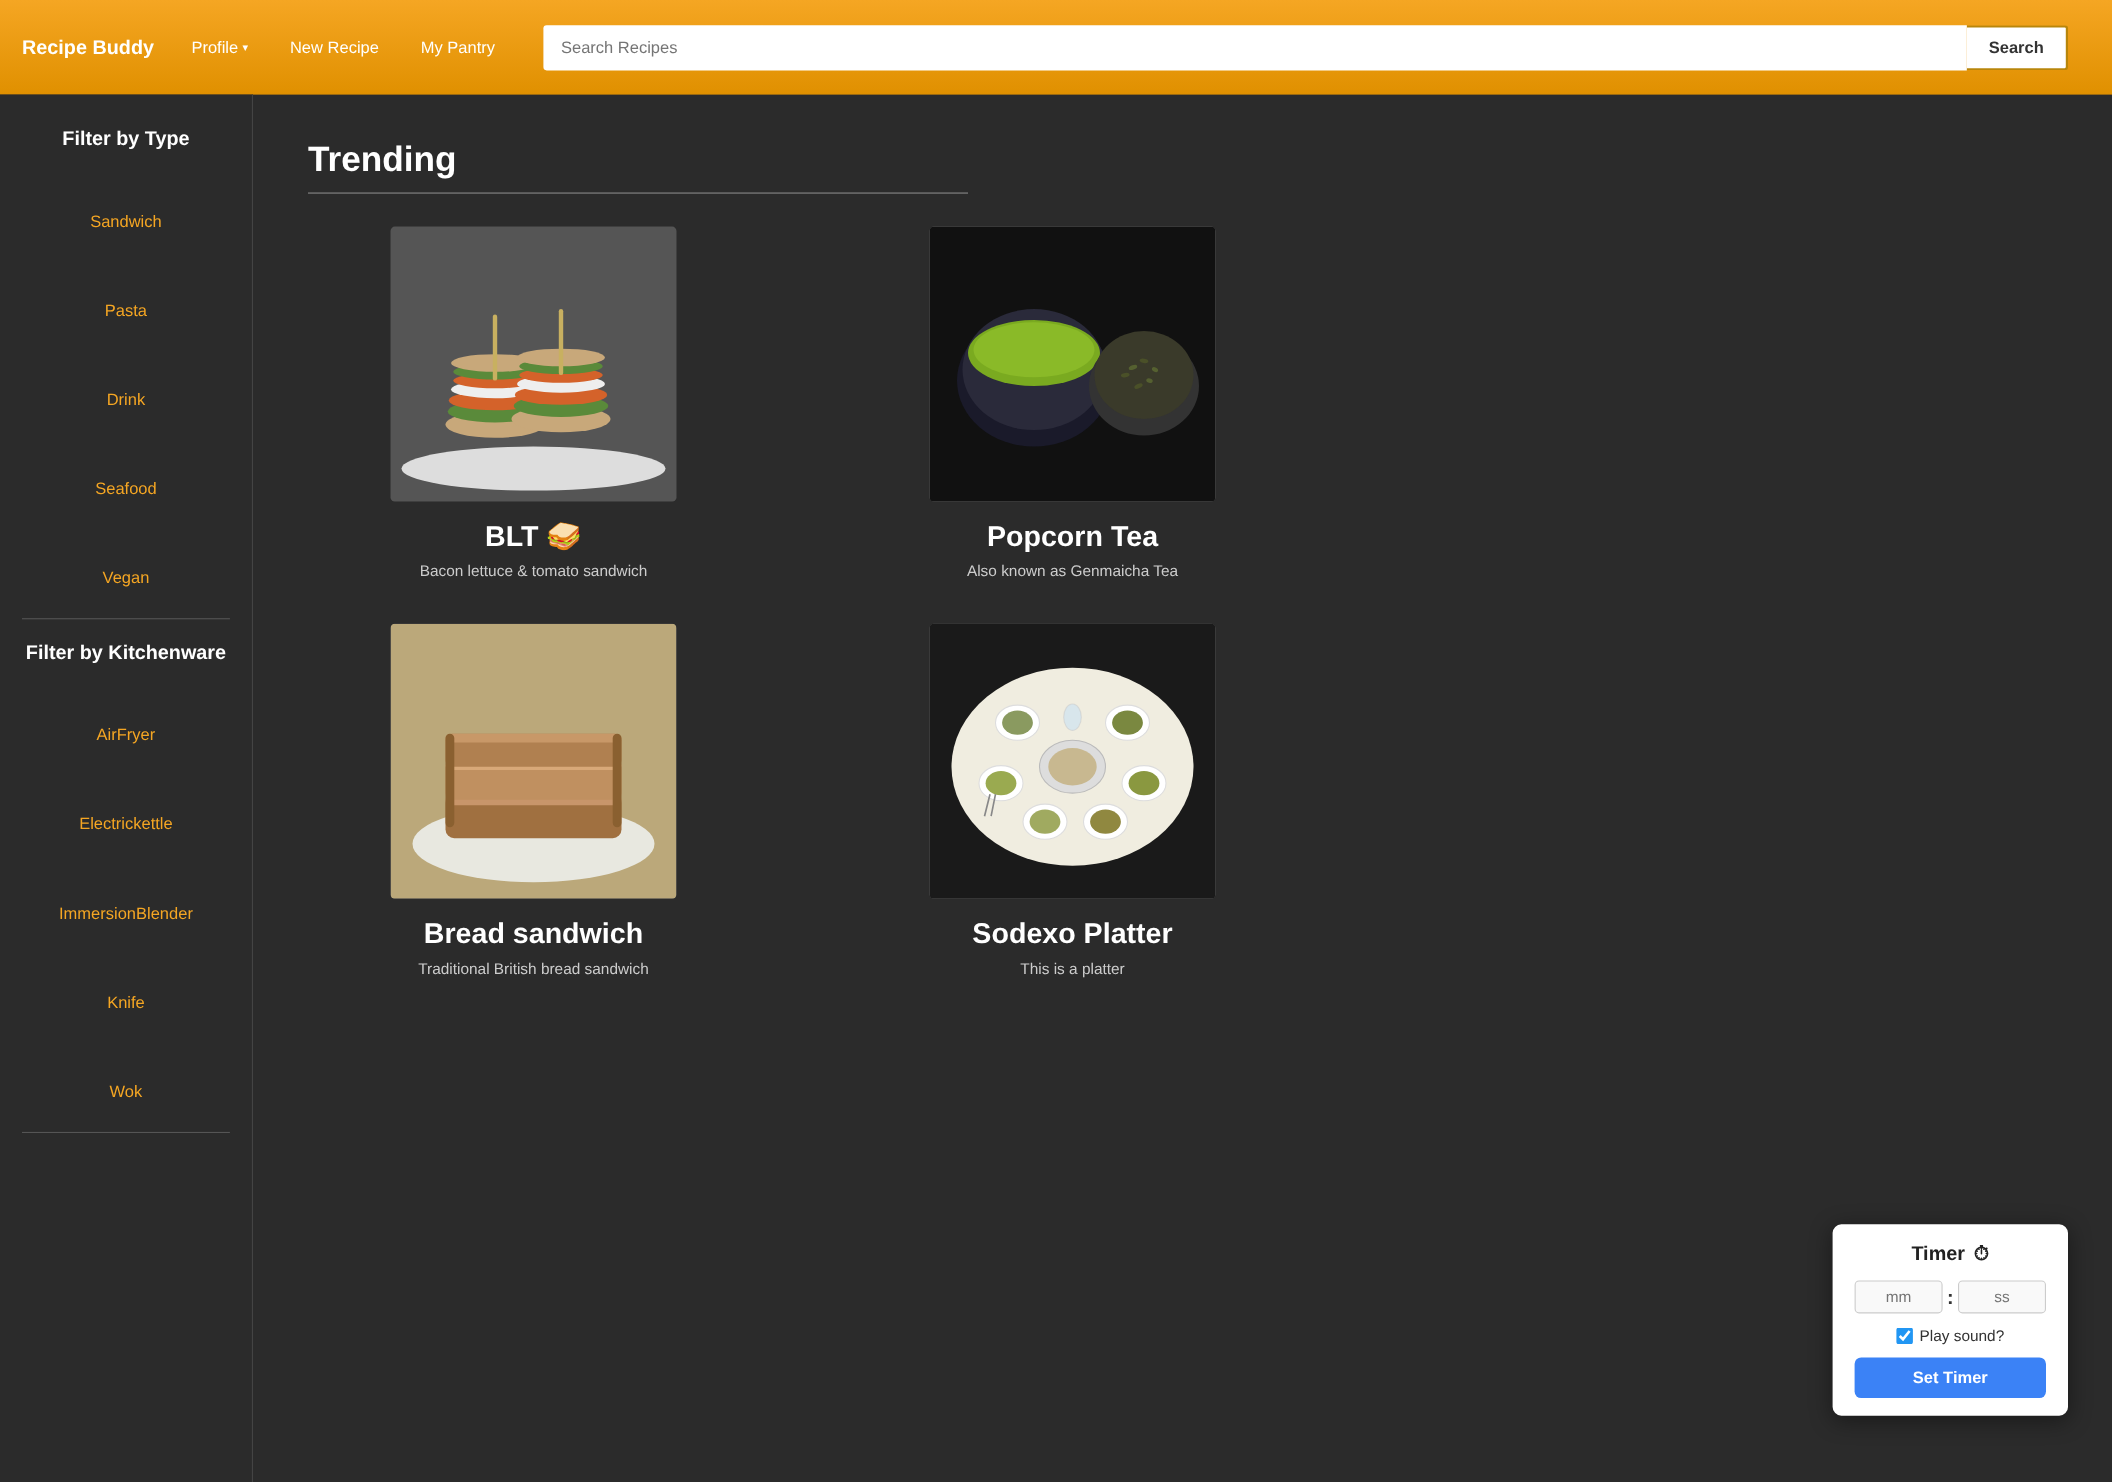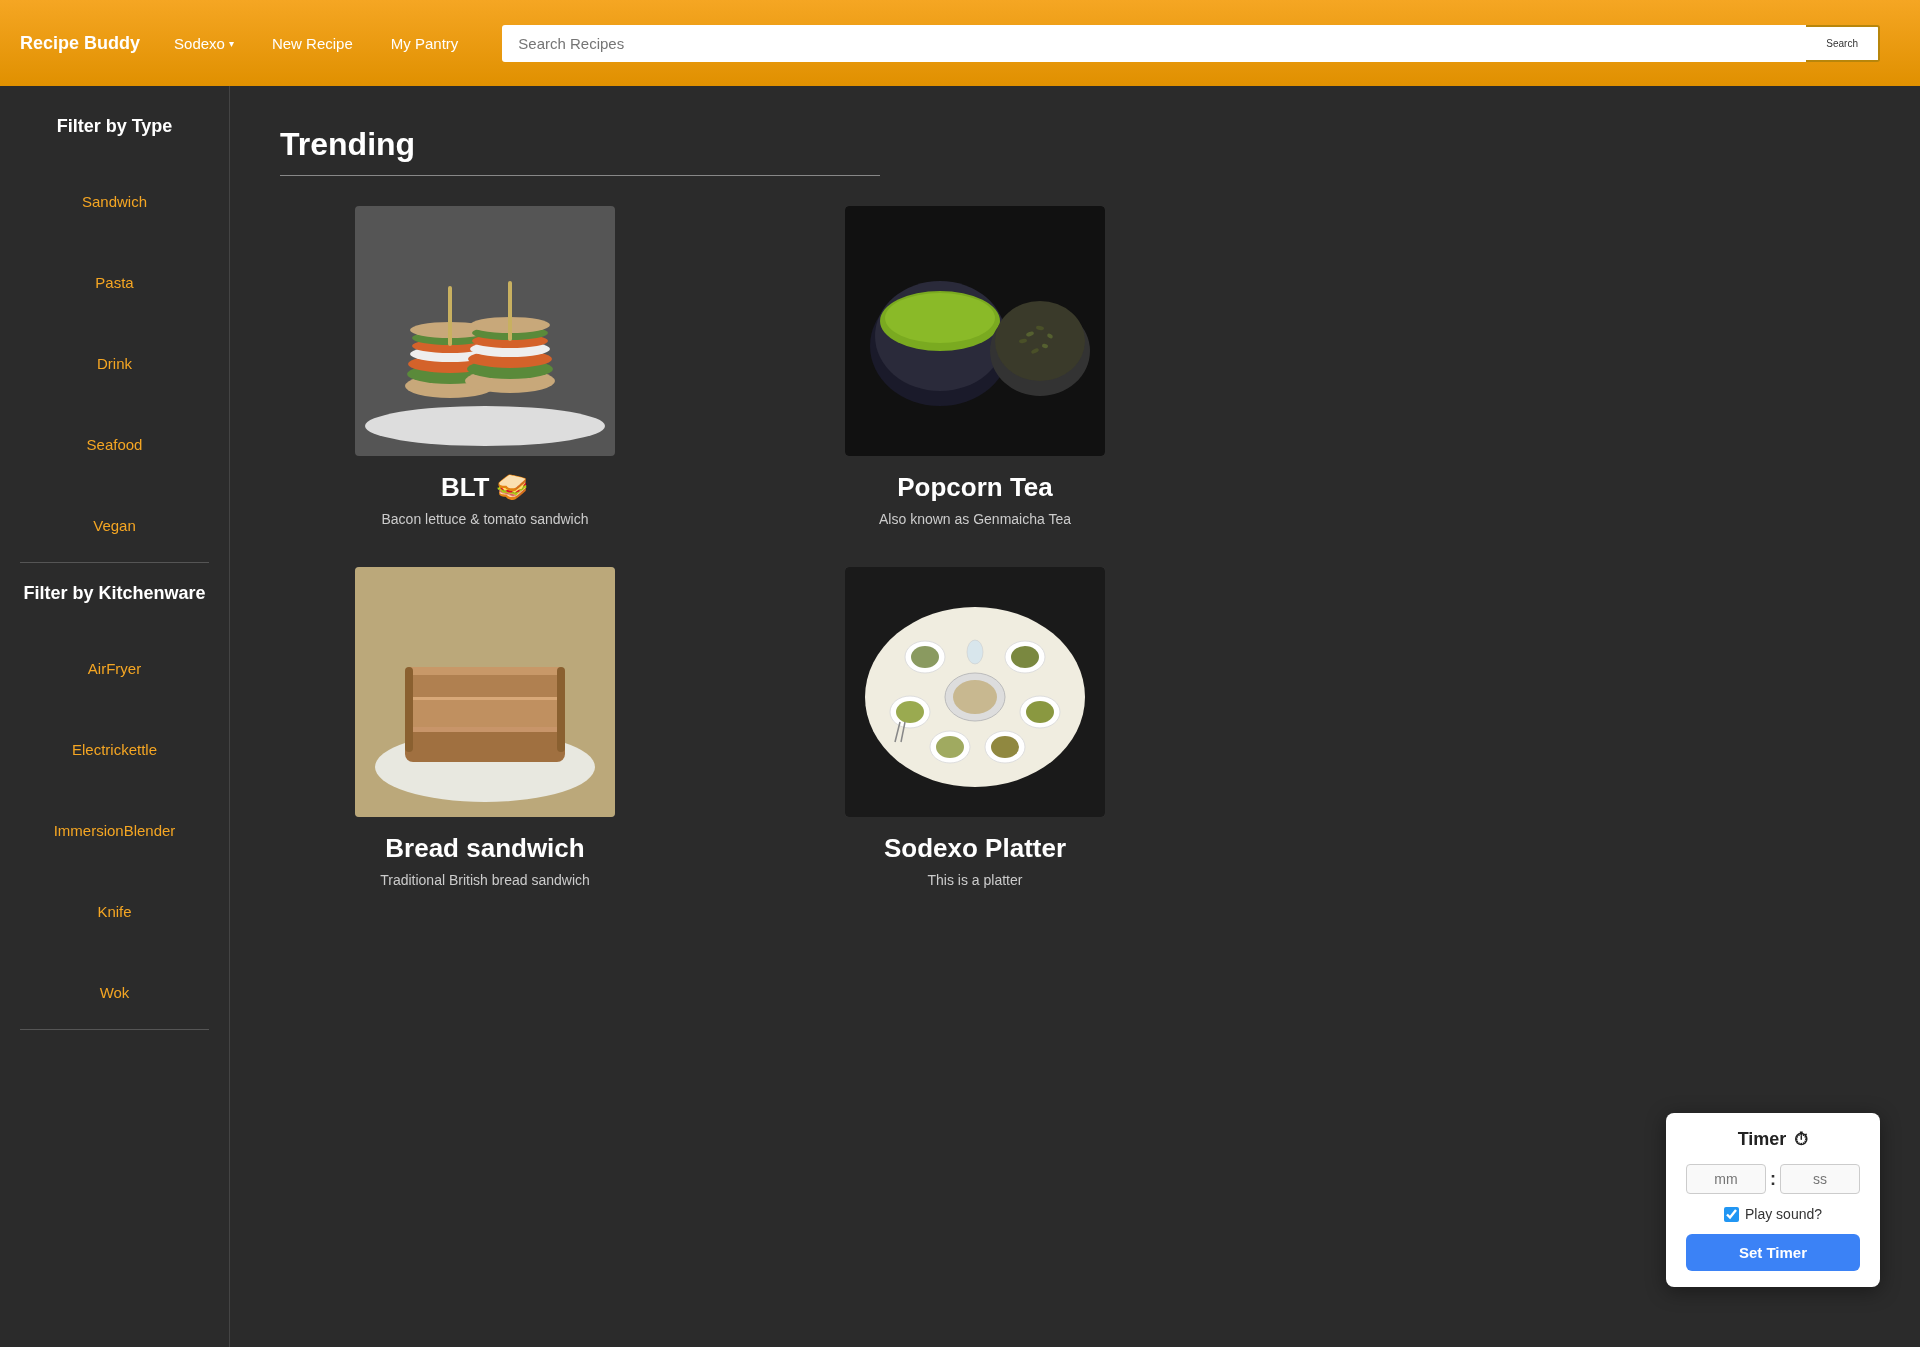--- a/index.html
+++ b/index.html
@@ -47,22 +47,22 @@
       outline: none;
       background: #fff;
       color: #333;
     }
     .search-bar button {
       padding: 10px 20px;
       background: #fff;
       border: 2px solid #b8860b;
       border-left: none;
       border-radius: 0 3px 3px 0;
-      font-size: 10px;
-      font-weight: 400;
+      font-size: 15px;
+      font-weight: 700;
       cursor: pointer;
       color: #333;
     }
 
     
     .main-layout {
       display: flex;
       min-height: calc(1347px - 70px);
     }
 
@@ -214,21 +214,21 @@
       color: #fff;
     }
   </style>
 </head>
 <body>
 
 <nav>
   <span class="nav-brand">Recipe Buddy</span>
 
   <div class="nav-item">
-    <span>Sodexo</span>
+    <span>Profile</span>
     <span class="chevron">▾</span>
   </div>
 
   <div class="nav-item">
     <span>New Recipe</span>
   </div>
 
   <div class="nav-item">
     <span>My Pantry</span>
   </div>

